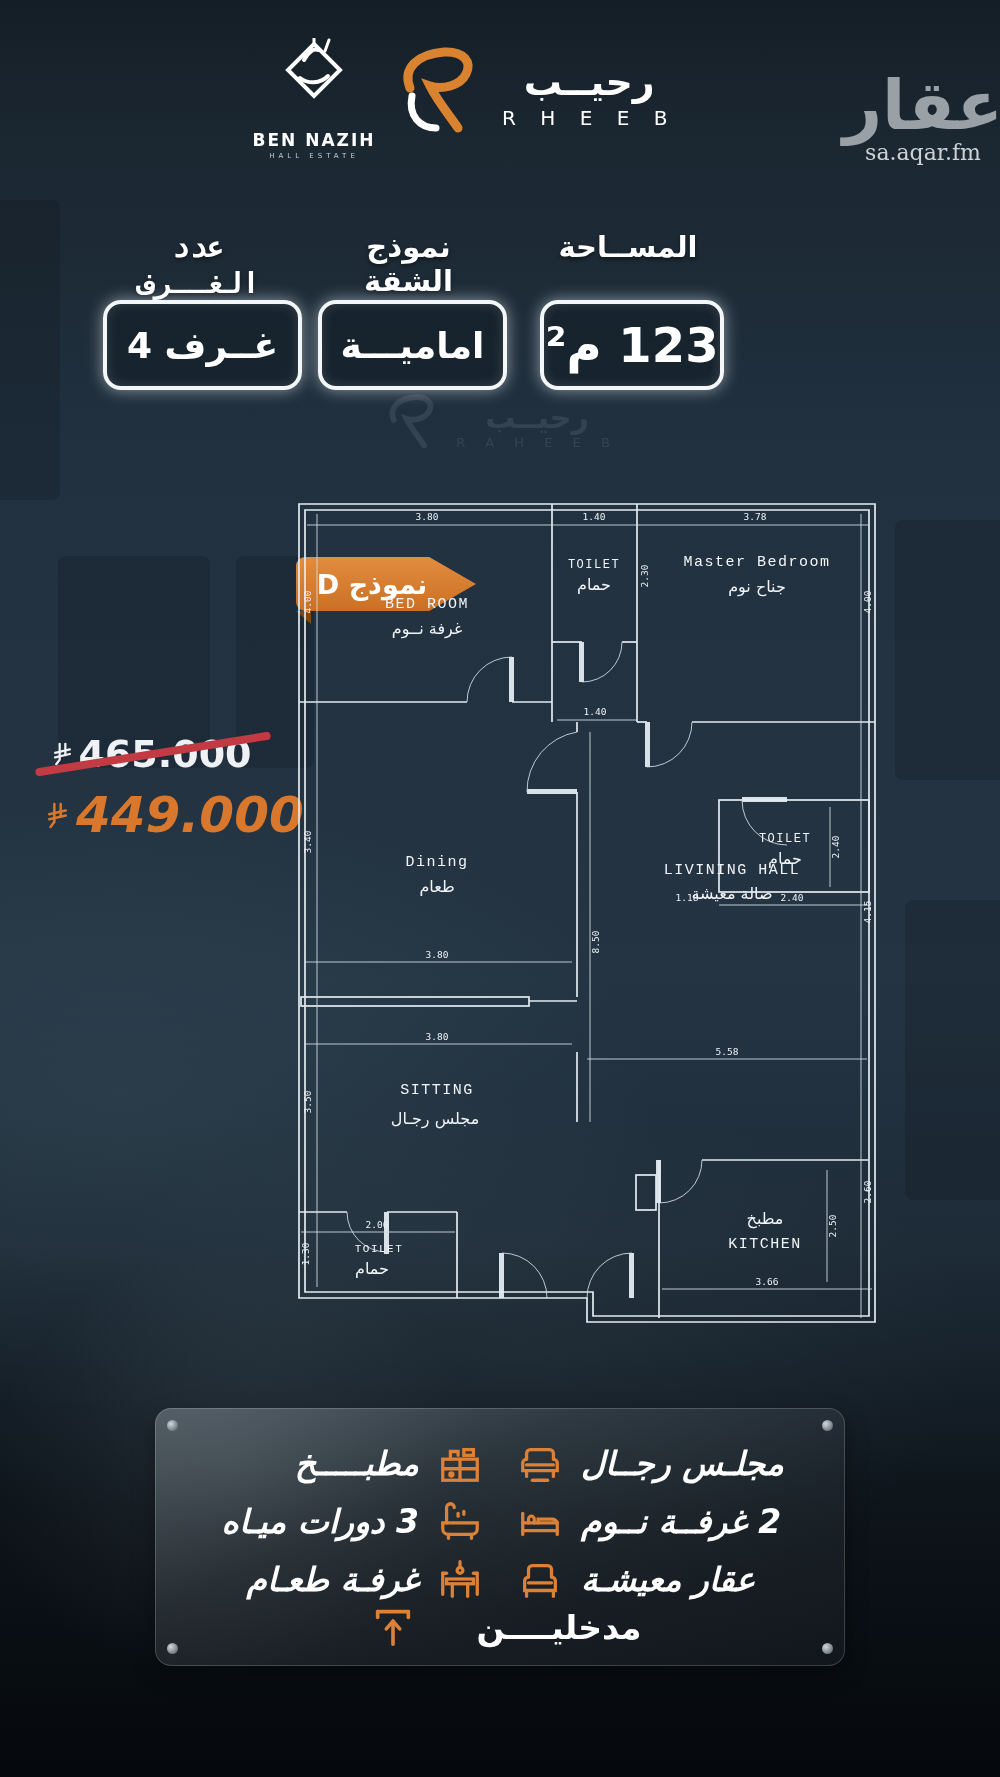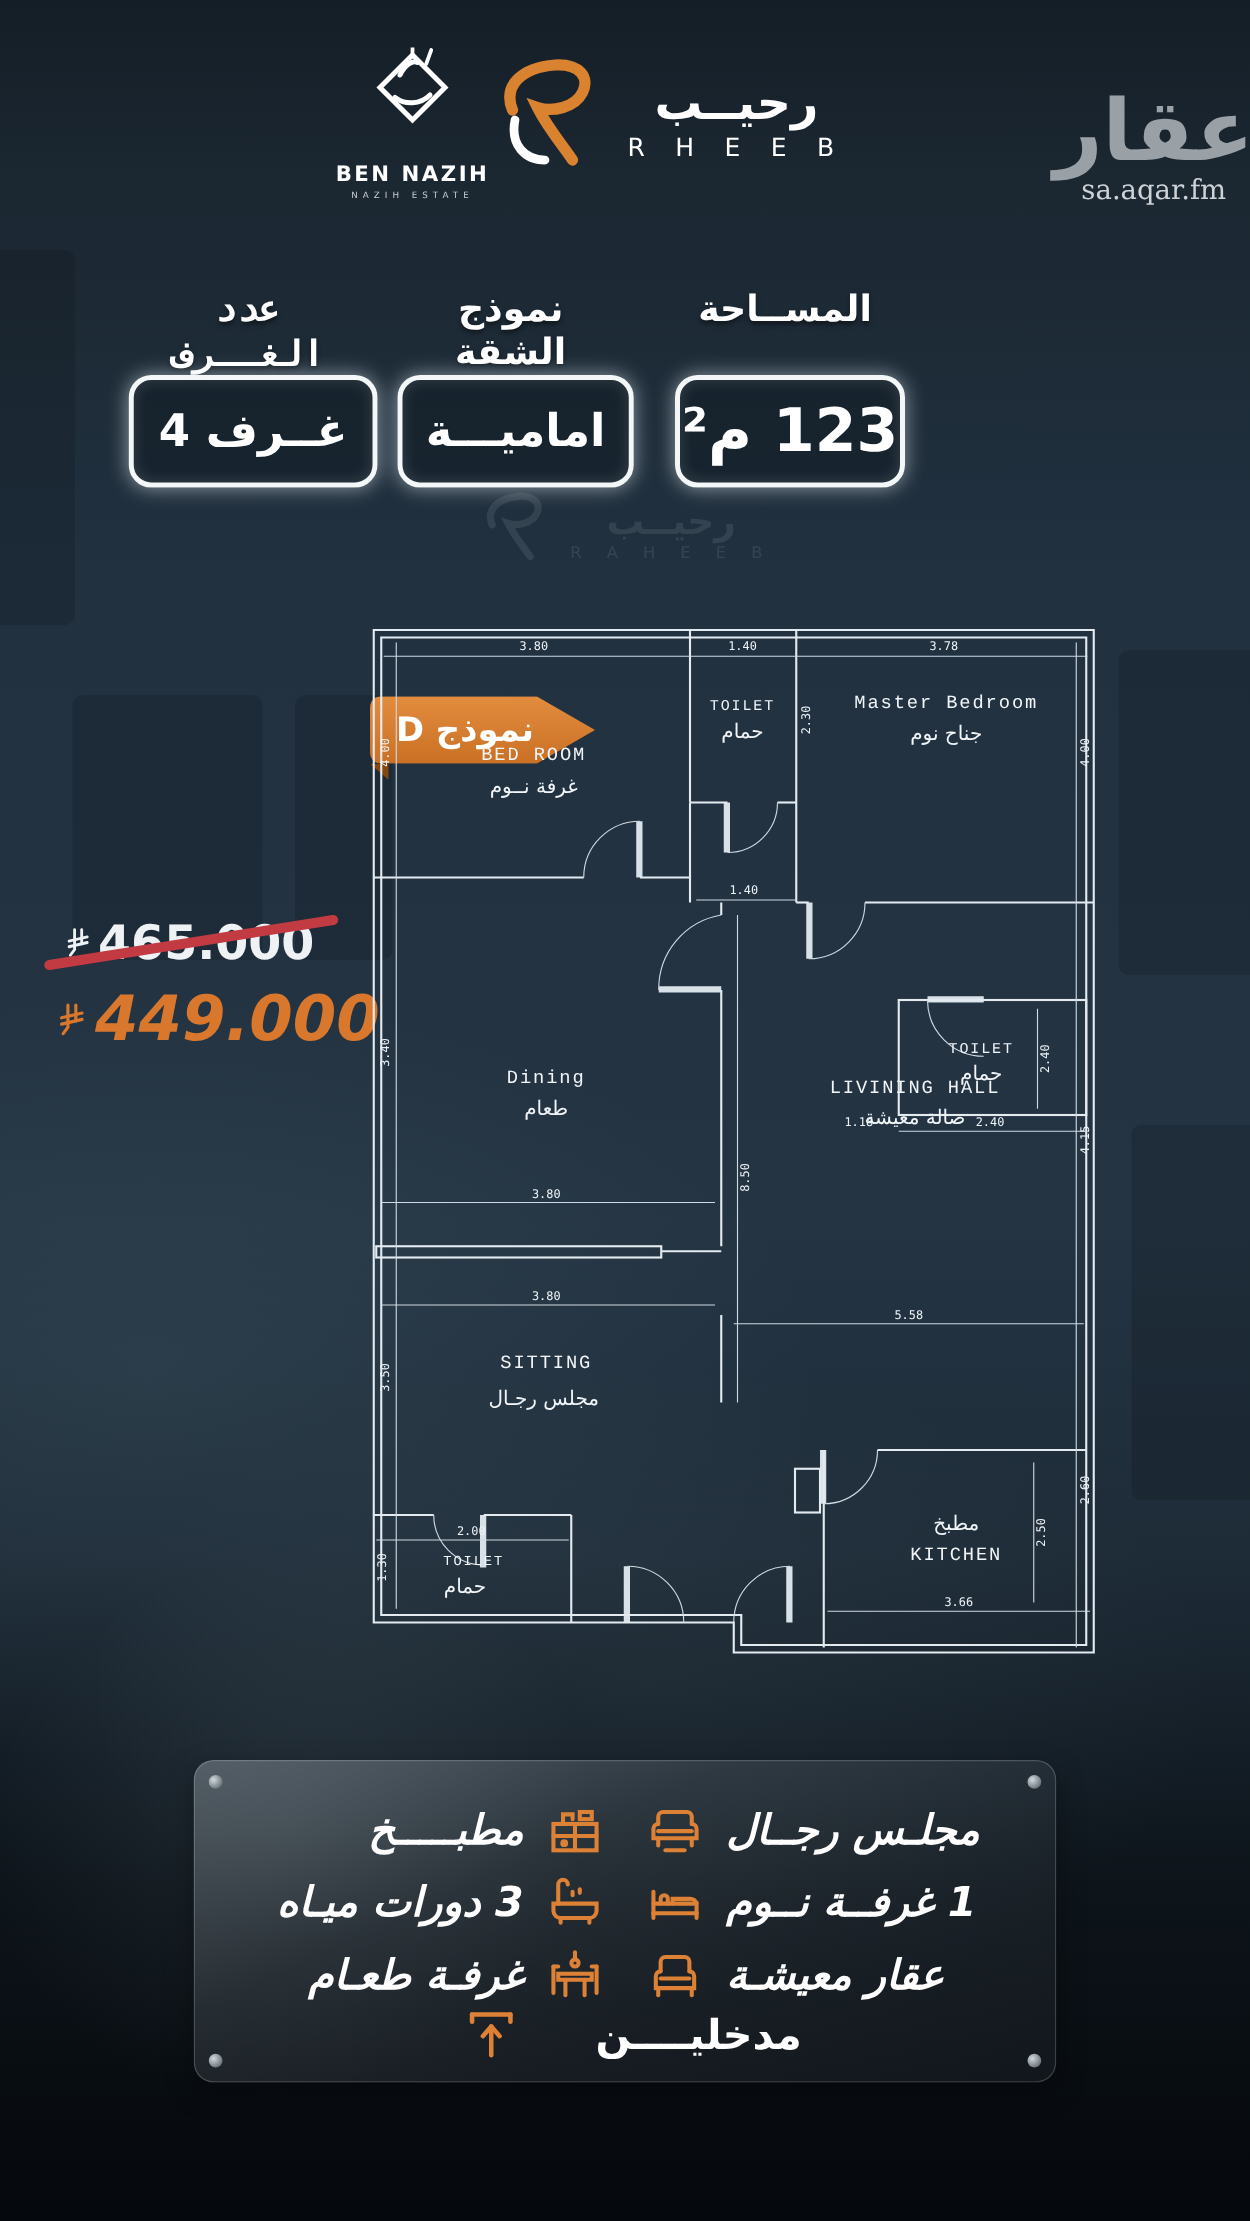--- a/index.html
+++ b/index.html
@@ -8,21 +8,21 @@
     background:
       radial-gradient(900px 520px at 12% 62%, rgba(130,165,178,0.10), transparent 60%),
       radial-gradient(760px 430px at 52% 76%, rgba(140,170,182,0.07), transparent 60%),
       linear-gradient(180deg,#141e27 0%,#1b2731 8%,#213140 26%,#243443 55%,#1e2c38 70%,#0d141a 85%,#05080c 100%);}
   .win{position:absolute;background:rgba(0,0,0,0.13);border-radius:8px;}
   .smoke{position:absolute;left:-120px;top:1150px;width:700px;height:620px;
     background:radial-gradient(closest-side, rgba(165,185,195,0.10), transparent 70%);
     transform:rotate(-18deg);}
 
   
-  .ben{position:absolute;left:260px;top:38px;width:140px;text-align:center;color:#fff;}
+  .ben{position:absolute;left:244px;top:38px;width:140px;text-align:center;color:#fff;}
   .ben-name{font-size:17px;font-weight:bold;letter-spacing:2px;margin-top:4px;}
   .ben-tag{font-size:7px;letter-spacing:4px;color:#c7ced3;margin-top:2px;}
   .rheeb{position:absolute;left:392px;top:44px;display:flex;align-items:center;gap:10px;}
   .rheeb-txt{display:flex;flex-direction:column;align-items:center;color:#fff;}
   .rheeb-ar{font-size:38px;font-weight:bold;line-height:1.1;}
   .rheeb-en{font-size:20px;letter-spacing:9px;margin-top:2px;}
   .aqar{position:absolute;right:-8px;top:72px;width:170px;text-align:center;}
   .aqar-ar{font-size:68px;font-weight:bold;color:#99a1a7;line-height:1;}
   .aqar-dom{font-size:22px;color:#cdd2d6;font-family:"DejaVu Serif",serif;margin-top:0px;}
 
@@ -104,21 +104,21 @@
     <svg width="72" height="84" viewBox="0 0 72 84">
       <g stroke="#ffffff" stroke-width="4" fill="none" stroke-linecap="round">
         <path d="M36 6 L62 32 L36 58 L10 32 Z"></path>
         <path d="M26 22 C30 14 36 10 40 12"></path>
         <path d="M22 40 C30 46 42 46 50 38"></path>
         <path d="M36 6 L36 -2" stroke-width="3"></path>
         <path d="M47 13 L51 2" stroke-width="3"></path>
       </g>
     </svg>
     <div class="ben-name">BEN NAZIH</div>
-    <div class="ben-tag">NAZIH ESTATE</div>
+    <div class="ben-tag">HALL ESTATE</div>
   </div>
 
   <div class="rheeb">
     <svg width="100" height="104" viewBox="0 0 100 104">
       <path d="M18 44 C10 24 26 10 52 8 C72 7 80 18 74 30 C68 42 50 46 38 42 C46 58 58 72 66 84" stroke="#d9822f" stroke-width="9" fill="none" stroke-linecap="round"></path>
       <path d="M20 52 C16 72 28 84 44 84" stroke="#ffffff" stroke-width="7" fill="none" stroke-linecap="round"></path>
     </svg>
     <div class="rheeb-txt">
       <div class="rheeb-ar" dir="rtl">رحيــب</div>
       <div class="rheeb-en">R H E E B</div>
@@ -345,21 +345,21 @@
           <g stroke="currentColor" stroke-width="1.7" fill="none" stroke-linecap="round">
             <path d="M3 17 V8"></path>
               <path d="M3 13 h18 v4"></path>
               <path d="M3 17 h18"></path>
             <path d="M6 13 v-2 a1.5 1.5 0 0 1 3 0 v2"></path>
               <path d="M11 13 V11 h7 a3 3 0 0 1 3 2"></path>
             <line x1="3" y1="17" x2="3" y2="19"></line>
               <line x1="21" y1="17" x2="21" y2="19"></line>
           </g>
         </svg>
-        <div class="li-label" dir="rtl">1 غرفــة نــوم</div>
+        <div class="li-label" dir="rtl">2 غرفــة نــوم</div>
       </div>
 
       <div class="li left">
         <div class="li-label" dir="rtl">غرفـة طعـام</div>
         <svg class="icon" viewBox="0 0 24 24">
           <g stroke="currentColor" stroke-width="1.7" fill="none" stroke-linecap="round">
             <line x1="12" y1="3" x2="12" y2="6"></line>
               <circle cx="12" cy="7.5" r="1.5"></circle>
             <rect x="5" y="12" width="14" height="2.5"></rect>
               <line x1="8" y1="14.5" x2="8" y2="21"></line>

